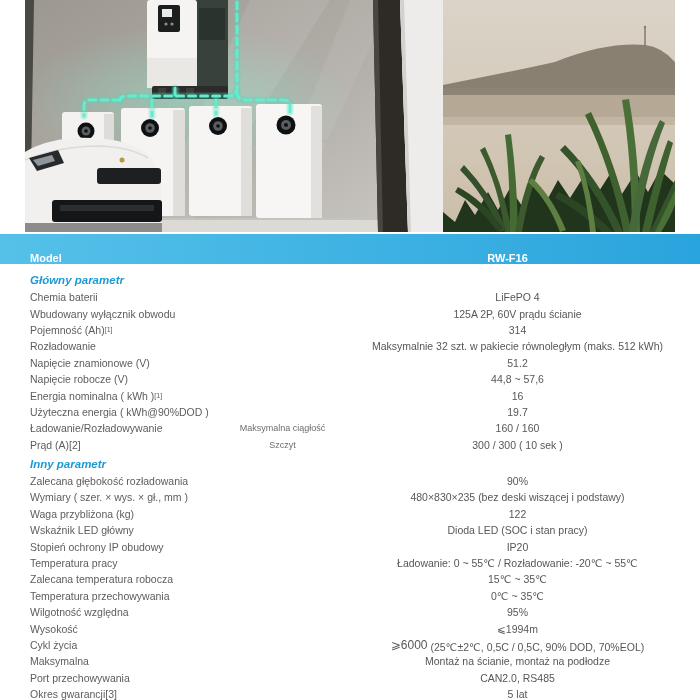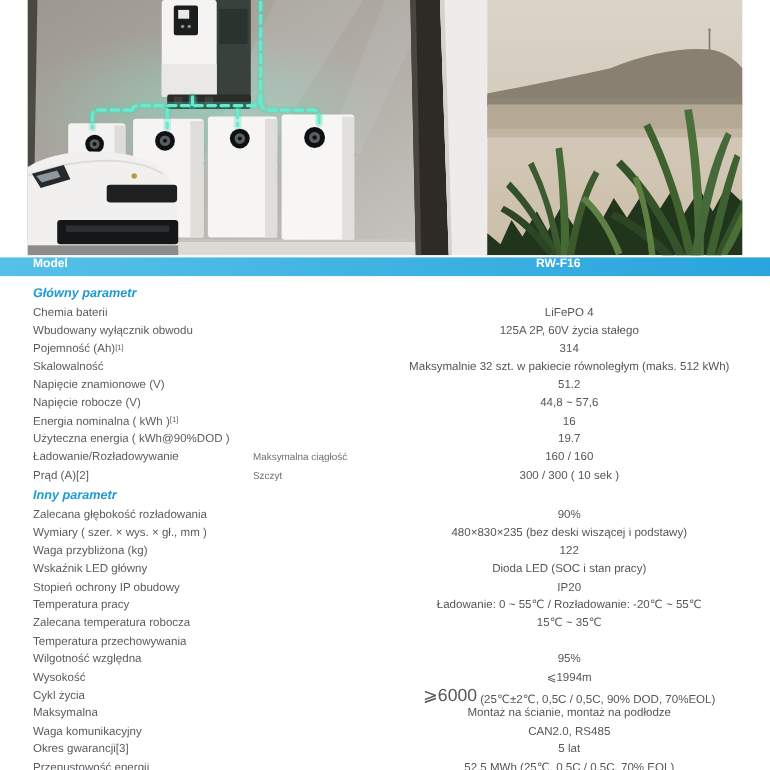--- a/index.html
+++ b/index.html
@@ -4,45 +4,45 @@
 <style>
   html,body{margin:0;padding:0;}
   body{
     width:700px;height:700px;overflow:hidden;background:#ffffff;
     font-family:"Liberation Sans","DejaVu Sans",sans-serif;
     -webkit-font-smoothing:antialiased;
   }
   .hero{position:relative;width:700px;height:232px;background:#fff;}
   .hero svg{display:block;}
   .model-bar{
-    height:17px;margin-top:2px;
+    height:30px;margin-top:2px;
     background:linear-gradient(90deg,var(--bar-gradient-left,#55c1e9),var(--bar-gradient-right,#2aa4dd));
-    display:flex;align-items:flex-start;
+    display:flex;align-items:flex-end;
     color:#ffffff;font-weight:bold;font-size:11px;
     padding-left:30px;padding-right:20px;box-sizing:border-box;
   }
   .model-bar .c1{width:200px;flex:0 0 auto;}
   .model-bar .c2{width:105px;flex:0 0 auto;}
   .model-bar .c3{flex:1;text-align:center;}
   .spec-table{padding-top:5px;}
   .section-title{
     color:var(--section-title,#1d9ad3);
     font-weight:bold;font-size:11.5px;
     padding:4px 0 2px 30px;line-height:14px;font-style:italic;
   }
   .row{
     display:flex;align-items:center;height:16.4px;
     font-size:10.5px;color:#5a5d60;
     padding-left:30px;
   }
   .row .c1{width:200px;flex:0 0 auto;white-space:nowrap;}
-  .row .c2{width:105px;flex:0 0 auto;font-size:9px;color:#6b6e71;white-space:nowrap;}
+  .row .c2{width:105px;flex:0 0 auto;font-size:9px;color:#6b6e71;white-space:nowrap;text-align:center;}
   .row .c3{flex:1;text-align:center;color:#54575a;white-space:nowrap;}
   .sup{font-size:7px;vertical-align:2px;}
-  .vmain{font-size:16px;vertical-align:2px;margin-top:11px;}
+  .vmain{font-size:12px;vertical-align:2px;margin-top:11px;}
   .vnote{font-size:10.5px;}
 </style>
 </head>
 <body>
 
 <div class="hero">
   <svg width="700" height="232" viewBox="0 0 700 232">
     <defs>
       <linearGradient id="wallg" x1="0" y1="0" x2="1" y2="1">
         <stop offset="0" stop-color="#9c978f"></stop>
@@ -201,29 +201,29 @@
 <div class="spec-table">
     <div class="section-title">Główny parametr</div>
     <div class="row">
       <div class="c1">Chemia baterii</div>
       <div class="c2"></div>
       <div class="c3">LiFePO 4</div>
     </div>
     <div class="row">
       <div class="c1">Wbudowany wyłącznik obwodu</div>
       <div class="c2"></div>
-      <div class="c3">125A 2P, 60V życia stałego</div>
+      <div class="c3">125A 2P, 60V prądu ścianie</div>
     </div>
     <div class="row">
       <div class="c1">Pojemność (Ah)<span class="sup">[1]</span></div>
       <div class="c2"></div>
       <div class="c3">314</div>
     </div>
     <div class="row">
-      <div class="c1">Skalowalność</div>
+      <div class="c1">Rozładowanie</div>
       <div class="c2"></div>
       <div class="c3">Maksymalnie 32 szt. w pakiecie równoległym (maks. 512 kWh)</div>
     </div>
     <div class="row">
       <div class="c1">Napięcie znamionowe (V)</div>
       <div class="c2"></div>
       <div class="c3">51.2</div>
     </div>
     <div class="row">
       <div class="c1">Napięcie robocze (V)</div>
@@ -282,20 +282,21 @@
       <div class="c3">Ładowanie: 0 ~ 55℃ / Rozładowanie: -20℃ ~ 55℃</div>
     </div>
     <div class="row">
       <div class="c1">Zalecana temperatura robocza</div>
       <div class="c2"></div>
       <div class="c3">15℃ ~ 35℃</div>
     </div>
     <div class="row">
       <div class="c1">Temperatura przechowywania</div>
       <div class="c2"></div>
+      <div class="c3">0℃ ~ 35℃</div>
     </div>
     <div class="row">
       <div class="c1">Wilgotność względna</div>
       <div class="c2"></div>
       <div class="c3">95%</div>
     </div>
     <div class="row">
       <div class="c1">Wysokość</div>
       <div class="c2"></div>
       <div class="c3">⩽1994m</div>
@@ -304,21 +305,21 @@
       <div class="c1">Cykl życia</div>
       <div class="c2"></div>
       <div class="c3"><span class="vmain">⩾6000</span><span class="vnote"> (25℃±2℃, 0,5C / 0,5C, 90% DOD, 70%EOL)</span></div>
     </div>
     <div class="row">
       <div class="c1">Maksymalna</div>
       <div class="c2"></div>
       <div class="c3">Montaż na ścianie, montaż na podłodze</div>
     </div>
     <div class="row">
-      <div class="c1">Waga komunikacyjny</div>
+      <div class="c1">Port przechowywania</div>
       <div class="c2"></div>
       <div class="c3">CAN2.0, RS485</div>
     </div>
     <div class="row">
       <div class="c1">Okres gwarancji[3]</div>
       <div class="c2"></div>
       <div class="c3">5 lat</div>
     </div>
     <div class="row">
       <div class="c1">Przepustowość energii</div>

